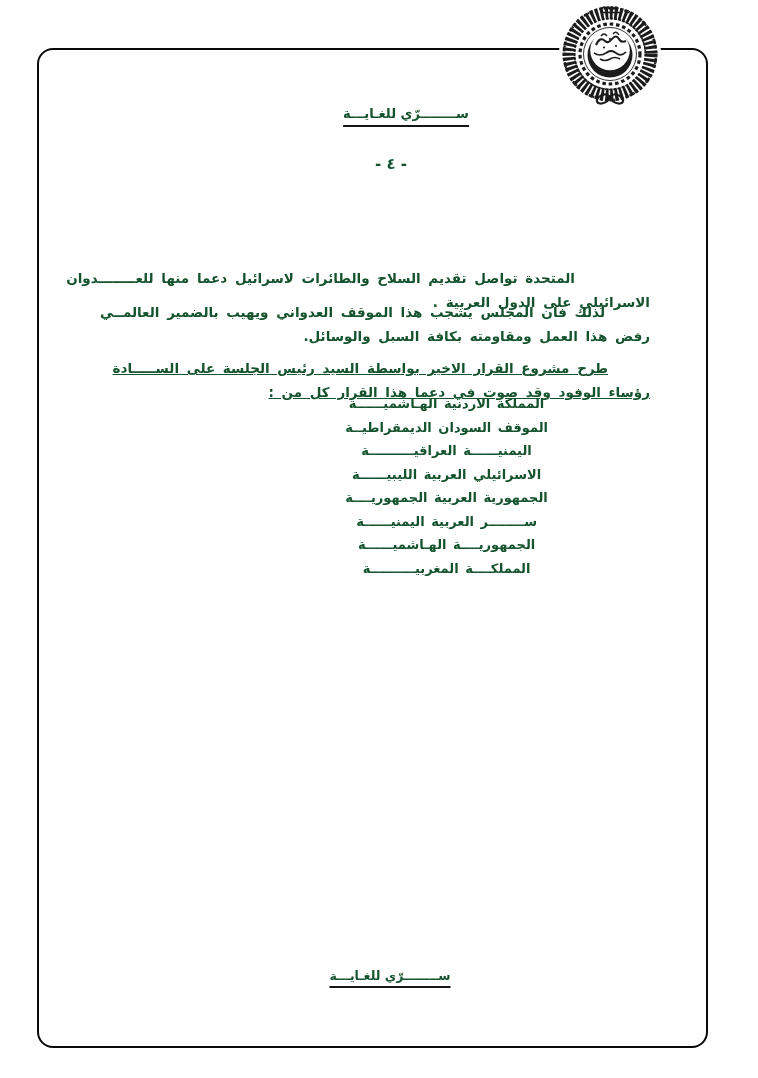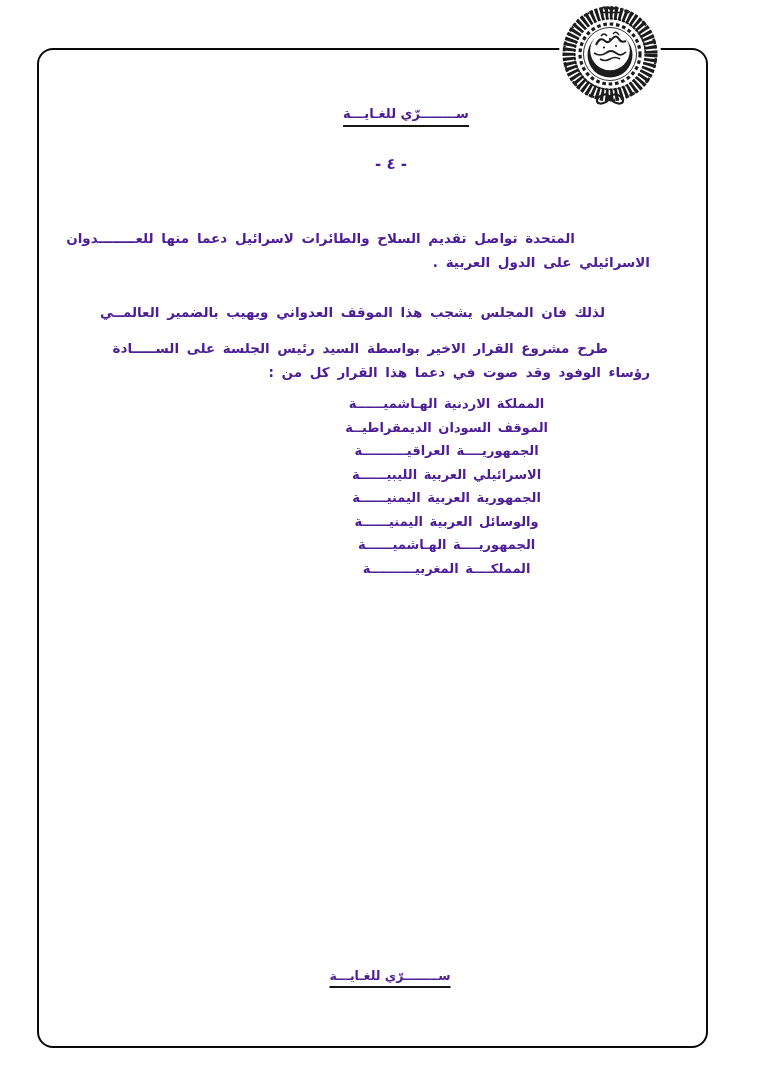--- a/index.html
+++ b/index.html
@@ -1,21 +1,21 @@
 <!DOCTYPE html>
 <html lang="ar"><head>
 <meta charset="utf-8">
 <style>
   html,body{margin:0;padding:0;background:#ffffff;}
   .page{
     position:relative;
     width:758px;height:1078px;
     background:#ffffff;
     font-family:"DejaVu Sans",sans-serif;
-    color:#4c1d95;
+    color:#14532d;
     overflow:hidden;
   }
   .page-border{
     position:absolute;
     left:37px;top:48px;
     width:667px;height:996px;
     border:2px solid #0a0a0a;
     border-radius:16px;
   }
   .emblem{
@@ -45,22 +45,22 @@
     position:absolute;
     left:88px;right:108px;
     direction:rtl;
     font-size:13.5px;font-weight:bold;
     line-height:24px;
     word-spacing:3px;
   }
   .body-text .line{white-space:nowrap;text-align:right;}
   .p1{top:226px;}
   .p2{top:283px;}
-  .p3{top:336px;}
-  .indent-p1{margin-right:75px;}
+  .p3{top:356px;text-decoration:underline;}
+  .indent-p1{margin-right:75px;margin-top:40px;}
   .indent-p2{margin-right:45px;margin-top:17px;}
   .indent-p3{margin-right:42px;}
   .country-list{
     position:absolute;
     top:392px;right:210px;
     direction:rtl;
     font-size:13px;font-weight:bold;
     line-height:23.5px;
     word-spacing:2px;
     text-align:center;
@@ -120,33 +120,34 @@
 
   <div class="page-number">- ٤ -</div>
 
   <div class="body-text p1">
     <div class="line indent-p1">المتحدة تواصل تقديم السلاح والطائرات لاسرائيل دعما منها للعــــــــدوان</div>
     <div class="line">الاسرائيلي على الدول العربية .</div>
   </div>
 
   <div class="body-text p2">
     <div class="line indent-p2">لذلك فان المجلس يشجب هذا الموقف العدواني ويهيب بالضمير العالمــي</div>
+    <div class="line">رفض هذا العمل ومقاومته بكافة السبل والوسائل.</div>
   </div>
 
   <div class="body-text p3">
     <div class="line indent-p3">طرح مشروع القرار الاخير بواسطة السيد رئيس الجلسة على الســـــادة</div>
     <div class="line">رؤساء الوفود وقد صوت في دعما هذا القرار كل من :</div>
   </div>
 
   <div class="country-list">
     <div class="row">المملكة الاردنية الهـاشميــــــة</div>
     <div class="row">الموقف السودان الديمقراطيــة</div>
-    <div class="row">الجمهوريــــة العراقيــــــــــة</div>
+    <div class="row">اليمنيــــــة العراقيــــــــــة</div>
     <div class="row">الاسرائيلي العربية الليبيــــــة</div>
-    <div class="row">الجمهورية العربية اليمنيــــــة</div>
-    <div class="row">والوسائل العربية اليمنيــــــة</div>
+    <div class="row">الجمهورية العربية الجمهوريــــة</div>
+    <div class="row">ســــــــر العربية اليمنيــــــة</div>
     <div class="row">الجمهوريــــة الهـاشميــــــة</div>
     <div class="row">المملكــــة المغربيــــــــــة</div>
   </div>
 
   <div class="secret-footer">ســــــــرّي للغـايـــة</div>
 
 </div>
 
 </body></html>

